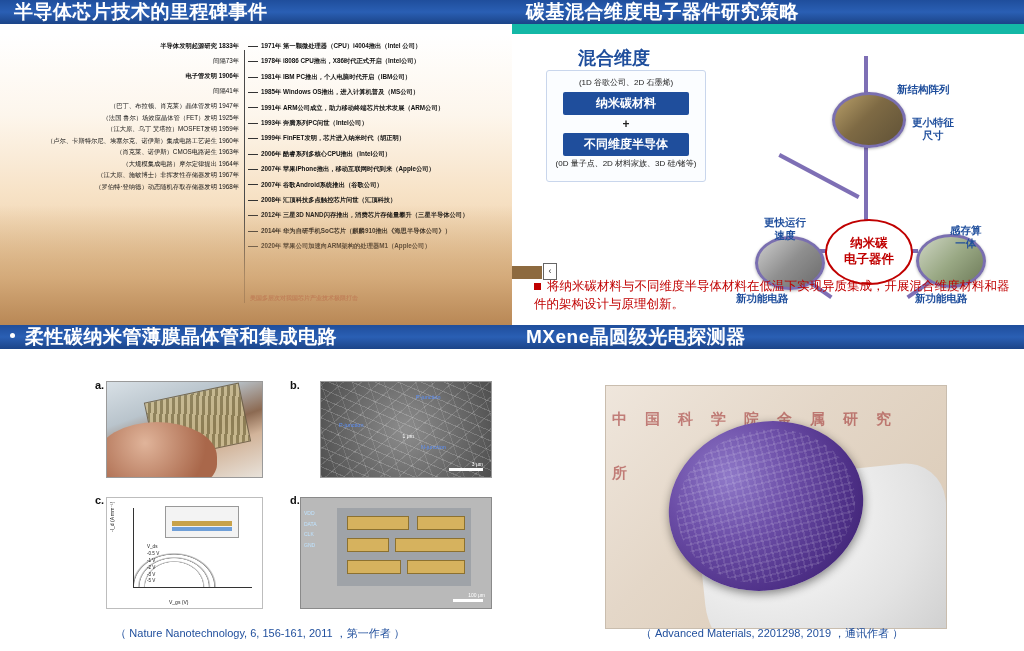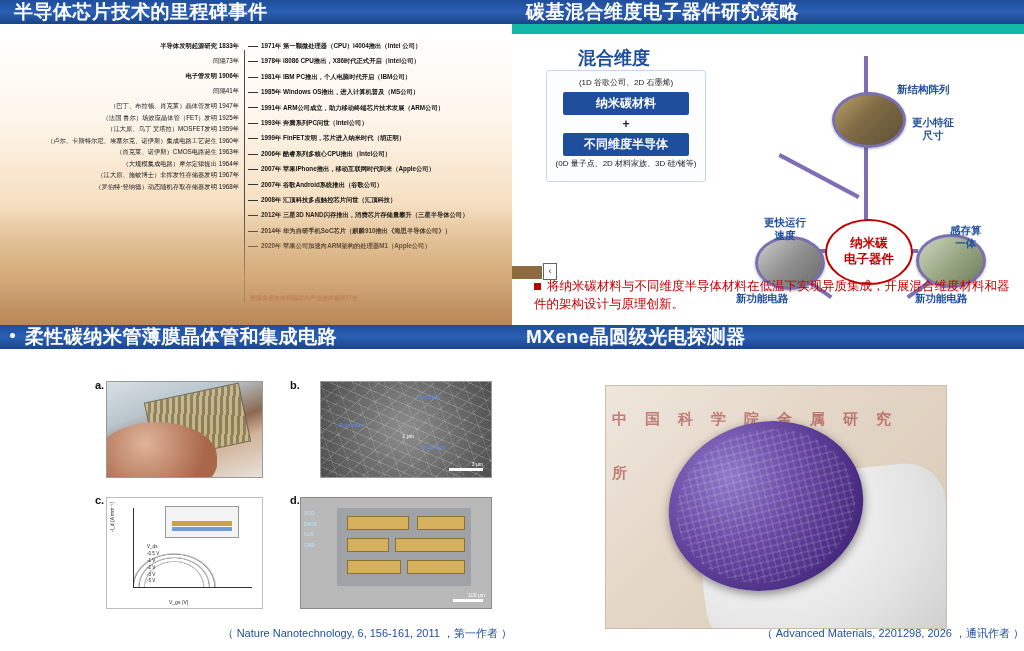--- a/index.html
+++ b/index.html
@@ -156,21 +156,21 @@
   #img-c .legend{position:absolute;left:40px;top:46px;font-size:4.6px;color:#222;line-height:1.5;}
   #img-c .ylab{position:absolute;left:2px;top:34px;font-size:5px;color:#222;transform:rotate(-90deg);transform-origin:left top;white-space:nowrap;}
   #img-c .xlab{position:absolute;left:62px;bottom:3px;font-size:5px;color:#222;}
   #img-d{left:300px;top:138px;width:190px;height:110px;background:#b9b9b9;border:1px solid #8a8a8a;}
   #img-d .circuit{position:absolute;left:36px;top:10px;right:20px;bottom:22px;background:#9fa3a8;}
   #img-d .cell{position:absolute;height:12px;background:#d6b25e;border:1px solid #8c7130;}
   #img-d .lbls{position:absolute;left:3px;top:10px;color:#bfe3ff;font-size:5px;line-height:2.1;}
   #img-d .scale{position:absolute;right:8px;bottom:6px;width:30px;height:3px;background:#fff;}
   #img-d .scaletxt{position:absolute;right:6px;bottom:10px;color:#fff;font-size:5px;}
   .citation{
-    position:absolute;left:8px;right:0;bottom:10px;text-align:right;
+    position:absolute;left:8px;right:0;bottom:10px;text-align:center;
     color:#1f4e9c;font-size:11px;
   }
 
   
   #q4{background:#ffffff;}
   .q4body{position:absolute;left:0;right:0;top:34px;bottom:0;background:#ffffff;}
   #wafer-photo{
     position:absolute;left:93px;top:18px;width:340px;height:242px;
     background:linear-gradient(135deg,#efe6dc 0%,#e4d7c8 40%,#d9c8b3 100%);
     border:1px solid #c9bdae;overflow:hidden;margin-top:8px;
@@ -369,17 +369,17 @@
   <div class="quad" id="q4">
     <div class="titlebar">
       <span>MXene晶圆级光电探测器</span>
     </div>
     <div class="q4body">
       <div id="wafer-photo">
         <div class="paperlogos">中国科学院金属研究所</div>
         <div class="glove"></div>
         <div class="wafer"></div>
       </div>
-      <div class="citation">（ Advanced Materials, 2201298, 2026 ，通讯作者 ）</div>
+      <div class="citation">（ Advanced Materials, 2201298, 2019 ，通讯作者 ）</div>
     </div>
   </div>
 
 </div>
 
 </body></html>

